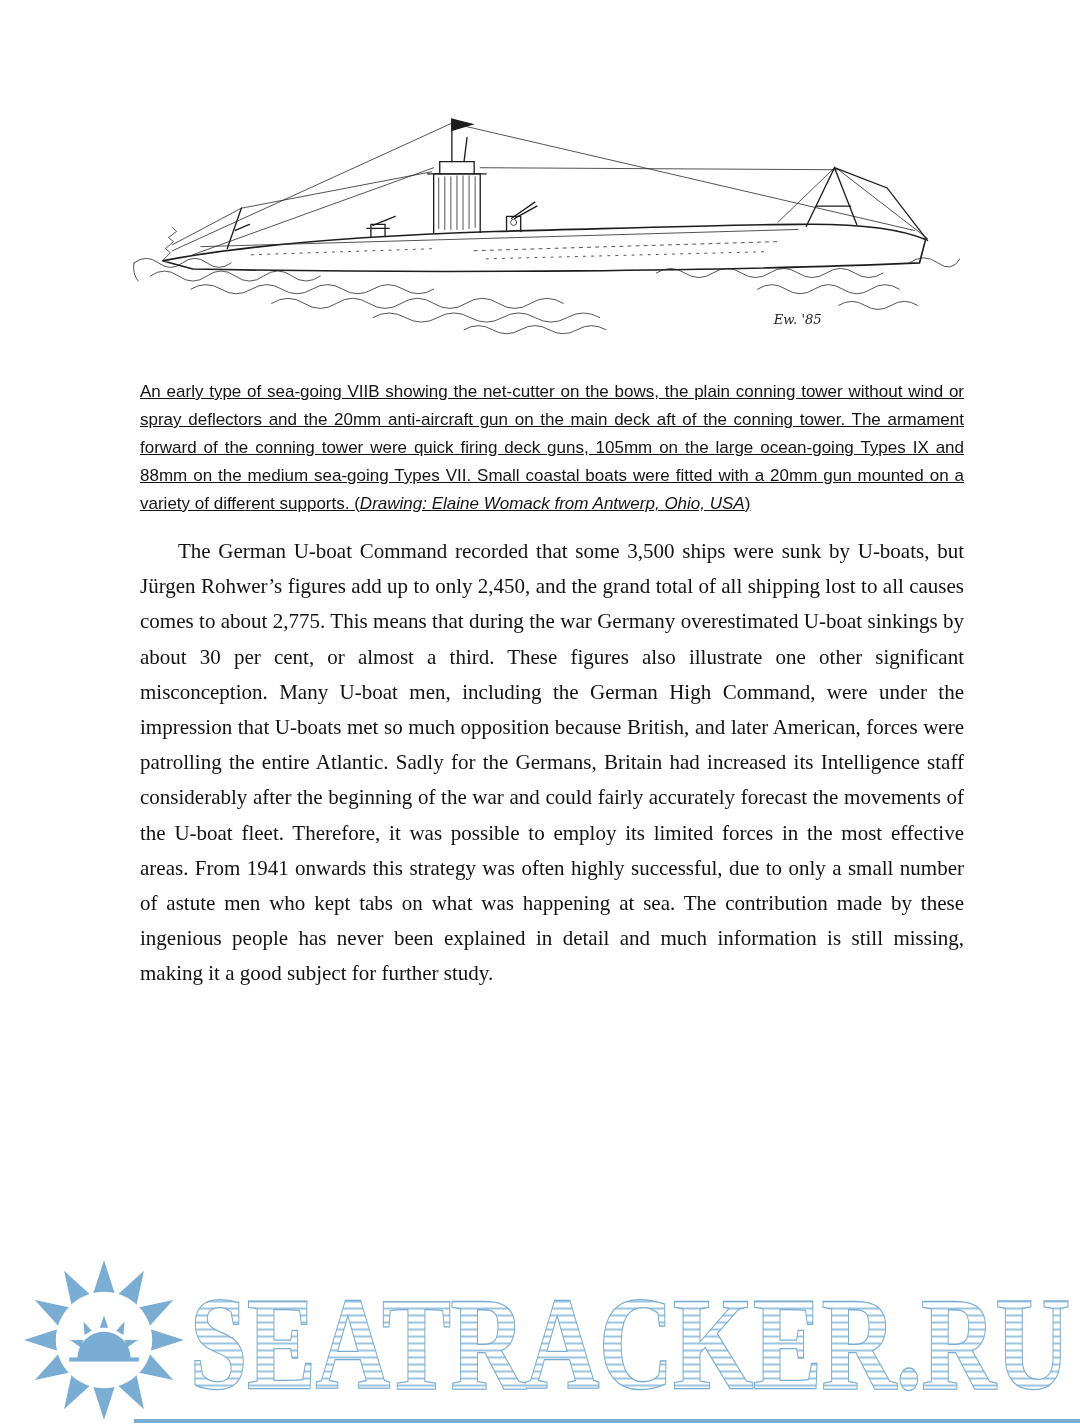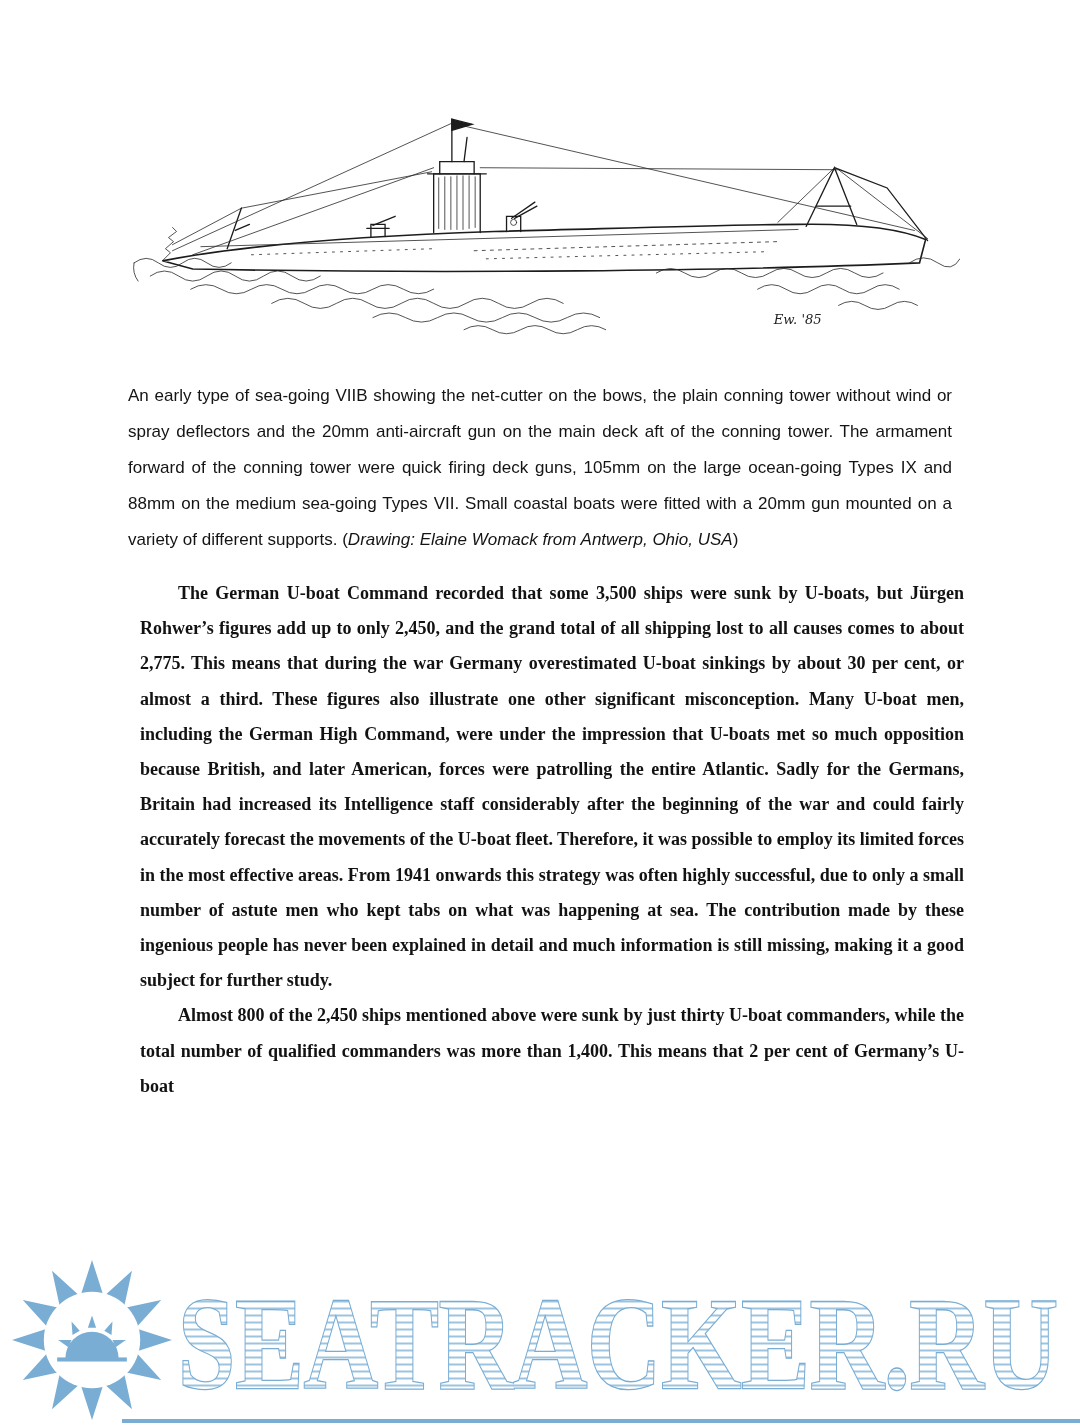--- a/index.html
+++ b/index.html
@@ -20,48 +20,48 @@
     height: 245px;
   }
   .figure-wrap svg { width: 100%; height: 100%; }
   .sketch { stroke: #1c1c1c; fill: none; stroke-width: 1.3; stroke-linecap: round; }
   .sketch-thin { stroke: #2a2a2a; fill: none; stroke-width: 0.8; stroke-linecap: round; }
   .hullfill { fill: #ffffff; stroke: #1c1c1c; stroke-width: 1.6; }
   .sig { font-family: "DejaVu Serif", serif; font-style: italic; font-size: 13px; fill: #222; }
 
   .caption {
     position: absolute;
-    left: 128px;
+    left: 140px;
     top: 378px;
     width: 824px;
     font-family: "Liberation Sans", sans-serif;
     font-size: 17px;
-    line-height: 36px;
+    line-height: 28px;
     text-align: justify;
     color: #141414;
+    text-decoration: underline;
   }
   .caption .credit { font-style: italic; }
 
   .bodytext {
     position: absolute;
     left: 140px;
-    top: 576px;
+    top: 534px;
     width: 824px;
     font-family: "Liberation Serif", serif;
-    font-size: 18px;
+    font-size: 21px;
     line-height: 35.2px;
     text-align: justify;
     color: #121212;
-    font-weight: bold;
   }
   .bodytext p { text-indent: 38px; margin: 0; }
 
   .watermark {
     position: absolute;
-    left: 4px;
+    left: 16px;
     top: 1256px;
     width: 1016px;
     height: 169px;
     text-align: center;
   }
   .wm-line {
     position: absolute;
     left: 118px;
     bottom: 2px;
     width: 962px;
@@ -169,21 +169,20 @@
     <text x="636" y="210" class="sig">Ew. '85</text>
   </svg>
 </div>
 
 <div class="caption">
   <span>An early type of sea-going VIIB showing the net-cutter on the bows, the plain conning tower without wind or spray deflectors and the 20mm anti-aircraft gun on the main deck aft of the conning tower. The armament forward of the conning tower were quick firing deck guns, 105mm on the large ocean-going Types IX and 88mm on the medium sea-going Types VII. Small coastal boats were fitted with a 20mm gun mounted on a variety of different supports. </span><span>(</span><span class="credit">Drawing: Elaine Womack from Antwerp, Ohio, USA</span><span>)</span>
 </div>
 
 <div class="bodytext">
   <p>The German U-boat Command recorded that some 3,500 ships were sunk by U-boats, but Jürgen Rohwer’s figures add up to only 2,450, and the grand total of all shipping lost to all causes comes to about 2,775. This means that during the war Germany overestimated U-boat sinkings by about 30 per cent, or almost a third. These figures also illustrate one other significant misconception. Many U-boat men, including the German High Command, were under the impression that U-boats met so much opposition because British, and later American, forces were patrolling the entire Atlantic. Sadly for the Germans, Britain had increased its Intelligence staff considerably after the beginning of the war and could fairly accurately forecast the movements of the U-boat fleet. Therefore, it was possible to employ its limited forces in the most effective areas. From 1941 onwards this strategy was often highly successful, due to only a small number of astute men who kept tabs on what was happening at sea. The contribution made by these ingenious people has never been explained in detail and much information is still missing, making it a good subject for further study.</p>
-  <p>Almost 800 of the 2,450 ships mentioned above were sunk by just thirty U-boat commanders, while the total number of qualified commanders was more than 1,400. This means that 2 per cent of Germany’s U-boat</p>
 </div>
 
 <div class="watermark">
   <div class="wm-line"></div>
   <svg class="wm-logo" viewBox="0 0 160 160">
     <polygon fill="#79add4" points="158,80 122.5,91.4 147.5,119 111.1,111.1 119,147.5 91.4,122.5 80,158 68.6,122.5 41,147.5 48.9,111.1 12.5,119 37.5,91.4 2,80 37.5,68.6 12.5,41 48.9,48.9 41,12.5 68.6,37.5 80,2 91.4,37.5 119,12.5 111.1,48.9 147.5,41 122.5,68.6"></polygon>
     <circle cx="80" cy="80" r="47" fill="#ffffff"></circle>
     <path fill="#79add4" d="M54,98 A26,26 0 0 1 106,98 Z"></path>
     <g fill="#79add4">
       <polygon points="80,56 84,68 76,68"></polygon>

